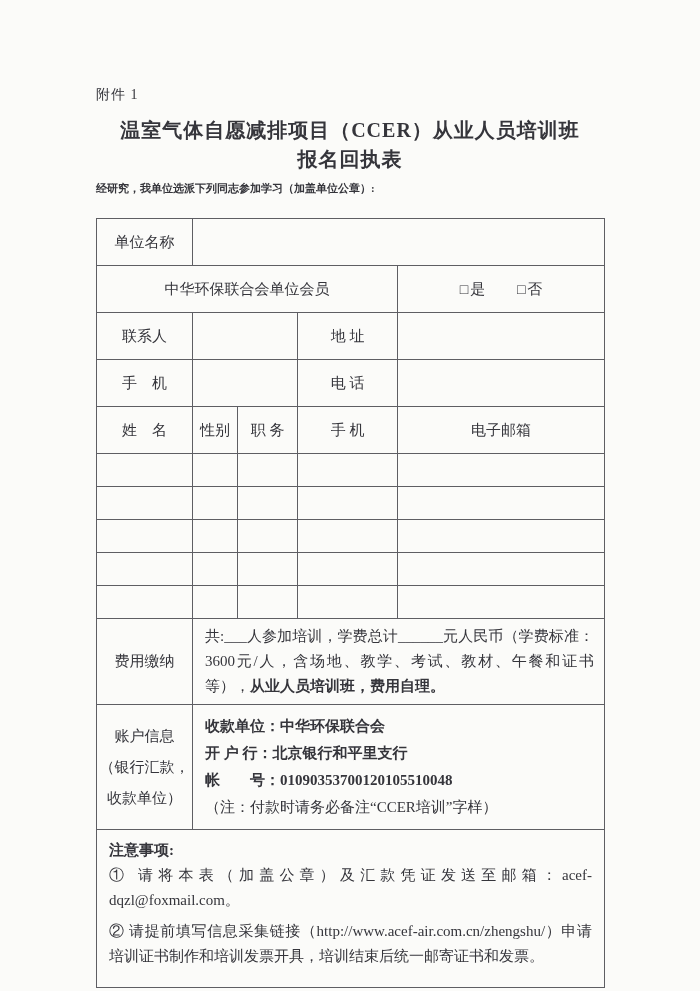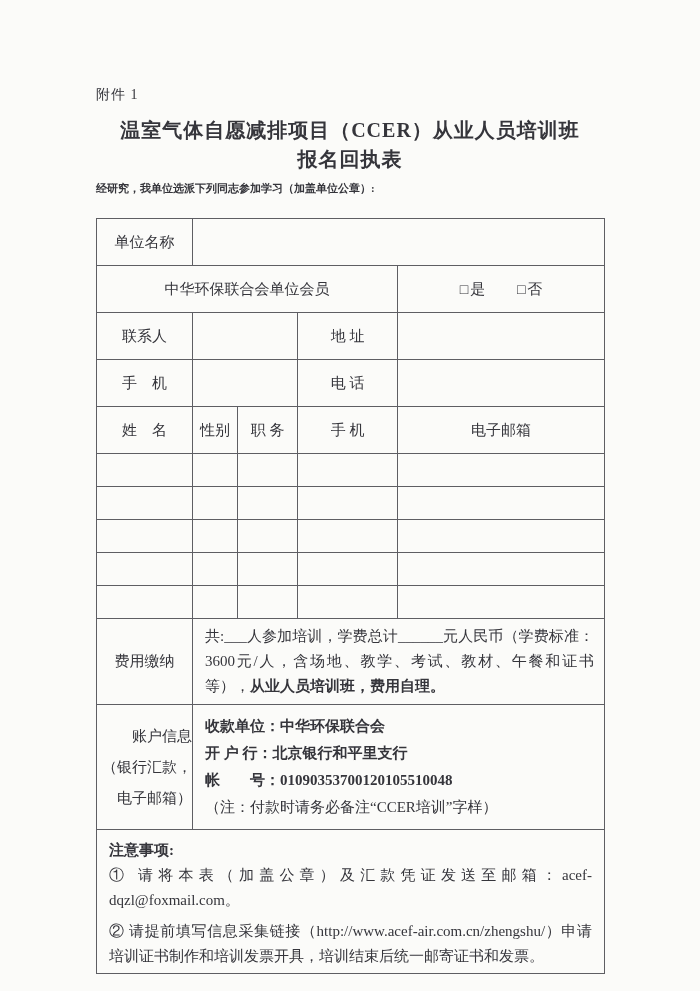--- a/index.html
+++ b/index.html
@@ -54,25 +54,25 @@
 
   td.fee-cell {
     padding:5px 10px 5px 12px;
     line-height:25px;
     text-align:justify;
     height:83px;
     vertical-align:middle;
   }
   td.fee-cell b { font-weight:bold; }
 
-  td.acct-lbl { text-align:right; line-height:31px; font-size:15px; }
+  td.acct-lbl { text-align:center; line-height:31px; font-size:15px; }
   td.acct-cell { padding:8px 10px 8px 12px; line-height:27px; height:112px; }
   td.acct-cell .b { font-weight:bold; }
 
-  td.notes-cell { padding:8px 12px 4px 12px; line-height:25px; height:104px; vertical-align:top; }
+  td.notes-cell { padding:8px 12px 18px 12px; line-height:25px; height:104px; vertical-align:top; }
   .notes-title { font-weight:bold; }
   .note-item { text-align:justify; }
   .note-item + .note-item { margin-top:6px; }
 
   .copy-note {
     width:508px;
     margin:14px 0 0 96px;
     text-align:right;
     font-size:18px;
     letter-spacing:2px;
@@ -176,21 +176,21 @@
 
     <tr>
       <td class="lbl">费用缴纳</td>
       <td colspan="4" class="fee-cell"><span>共:___人参加培训，学费总计______元人民币（学费标准：3600元/人，含场地、教学、考试、教材、午餐和证书等），</span><b>从业人员培训班，费用自理。</b></td>
     </tr>
 
     <tr>
       <td class="acct-lbl">
         <div>账户信息</div>
         <div>（银行汇款，</div>
-        <div>电子邮箱）</div>
+        <div>收款单位）</div>
       </td>
       <td colspan="4" class="acct-cell">
         <div class="b">收款单位：中华环保联合会</div>
         <div class="b">开 户 行：北京银行和平里支行</div>
         <div class="b latin">帐　　号：01090353700120105510048</div>
         <div>（注：付款时请务必备注“CCER培训”字样）</div>
       </td>
     </tr>
 
     <tr>

